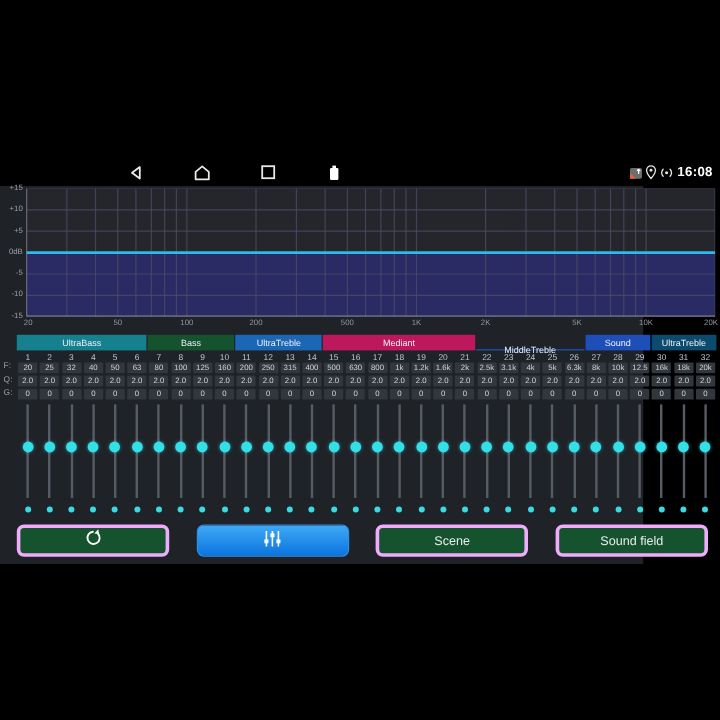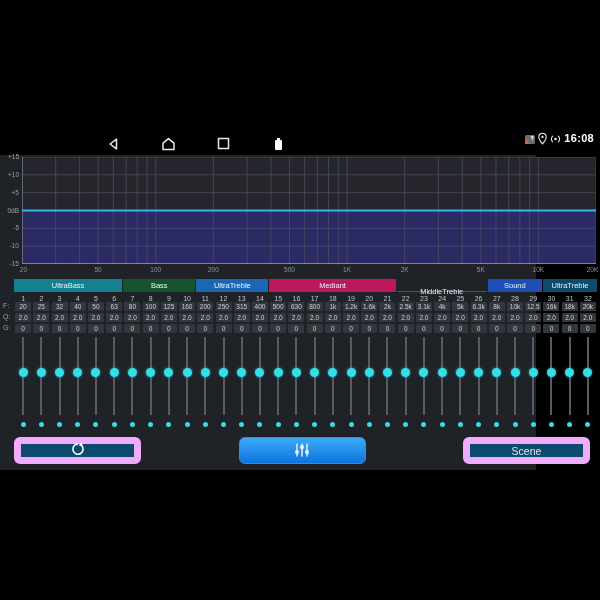--- a/index.html
+++ b/index.html
@@ -1,21 +1,21 @@
 <!DOCTYPE html>
 <html><head>
 <meta charset="utf-8">
 <style>
   html,body{margin:0;padding:0;background:#000;}
   .screen{position:relative;width:600px;height:600px;background:#000;overflow:hidden;
           font-family:"Liberation Sans",sans-serif;-webkit-font-smoothing:antialiased;}
   
   .statusbar{position:absolute;top:132px;left:0;width:600px;height:23px;background:#000;}
   .navic{position:absolute;top:3px;width:18px;height:17px;display:flex;align-items:center;justify-content:center;}
-  .statright{position:absolute;right:4px;top:0;height:23px;display:flex;gap:0;text-decoration:underline;}
+  .statright{position:absolute;right:4px;top:0;height:23px;display:flex;align-items:center;gap:0;text-decoration:underline;}
   .sticon{width:13px;height:13px;display:flex;align-items:center;justify-content:center;}
   .time{color:#fff;font-size:11px;font-weight:700;letter-spacing:.3px;margin-left:2px;padding-right:2px;}
   
   .app{position:absolute;top:155px;left:0;width:536px;height:315px;background:#1f2328;}
   
   .graph{position:absolute;left:22px;top:2px;width:574px;height:107px;background:#25262c;}
   .ylab{position:absolute;width:19px;text-align:right;font-size:6.5px;color:#9aa0a8;line-height:8px;}
   .xlab{position:absolute;top:111px;font-size:6.5px;color:#8f959c;}
   
   .grouprow{position:absolute;left:14px;top:124px;width:583px;height:13px;display:flex;gap:1px;}
@@ -32,21 +32,21 @@
   
   .sliderrow{top:182px;height:78px;}
   .slcol{flex:1;position:relative;}
   .sltrack{position:absolute;left:50%;top:0;width:2px;height:100%;margin-left:-1px;background:#565c63;}
   .slknob{position:absolute;left:50%;top:45%;width:9px;height:9px;margin-left:-4.5px;margin-top:-4.5px;
           border-radius:50%;background:#35dfe8;box-shadow:0 0 3px rgba(53,223,232,.6);}
   .dotrow{top:265px;height:9px;}
   .dot{width:5px;height:5px;border-radius:50%;background:#3bd9e0;}
   
   .btnbar{position:absolute;left:14px;top:282px;width:576px;height:27px;display:flex;justify-content:space-between;}
-  .btn{width:127px;height:27px;box-sizing:border-box;background:#0c4a6e;border:7px solid #f0abfc;
+  .btn{width:127px;height:27px;box-sizing:border-box;background:#14532d;border:3px solid #f0abfc;
        border-radius:6px;display:flex;align-items:center;justify-content:center;
        color:#e8eaec;font-size:10.5px;}
   .btn.active{background:linear-gradient(#3fa9f5,#0b74e0);border:1px solid #2f8fe8;}
 </style>
 </head>
 <body>
 
 <div class="screen">
 
   <div class="statusbar">
@@ -754,15 +754,18 @@
               </g>
               <rect x="3.3" y="9.5" width="3.4" height="3.2" fill="#fff"></rect>
               <rect x="8.3" y="4.5" width="3.4" height="3.2" fill="#fff"></rect>
               <rect x="13.3" y="9.5" width="3.4" height="3.2" fill="#fff"></rect>
             </svg>
         </span>
       </div>
       <div class="btn">
         <span>Scene</span>
       </div>
+      <div class="btn">
+        <span>Sound field</span>
+      </div>
     </div>
   </div>
 </div>
 
 </body></html>

